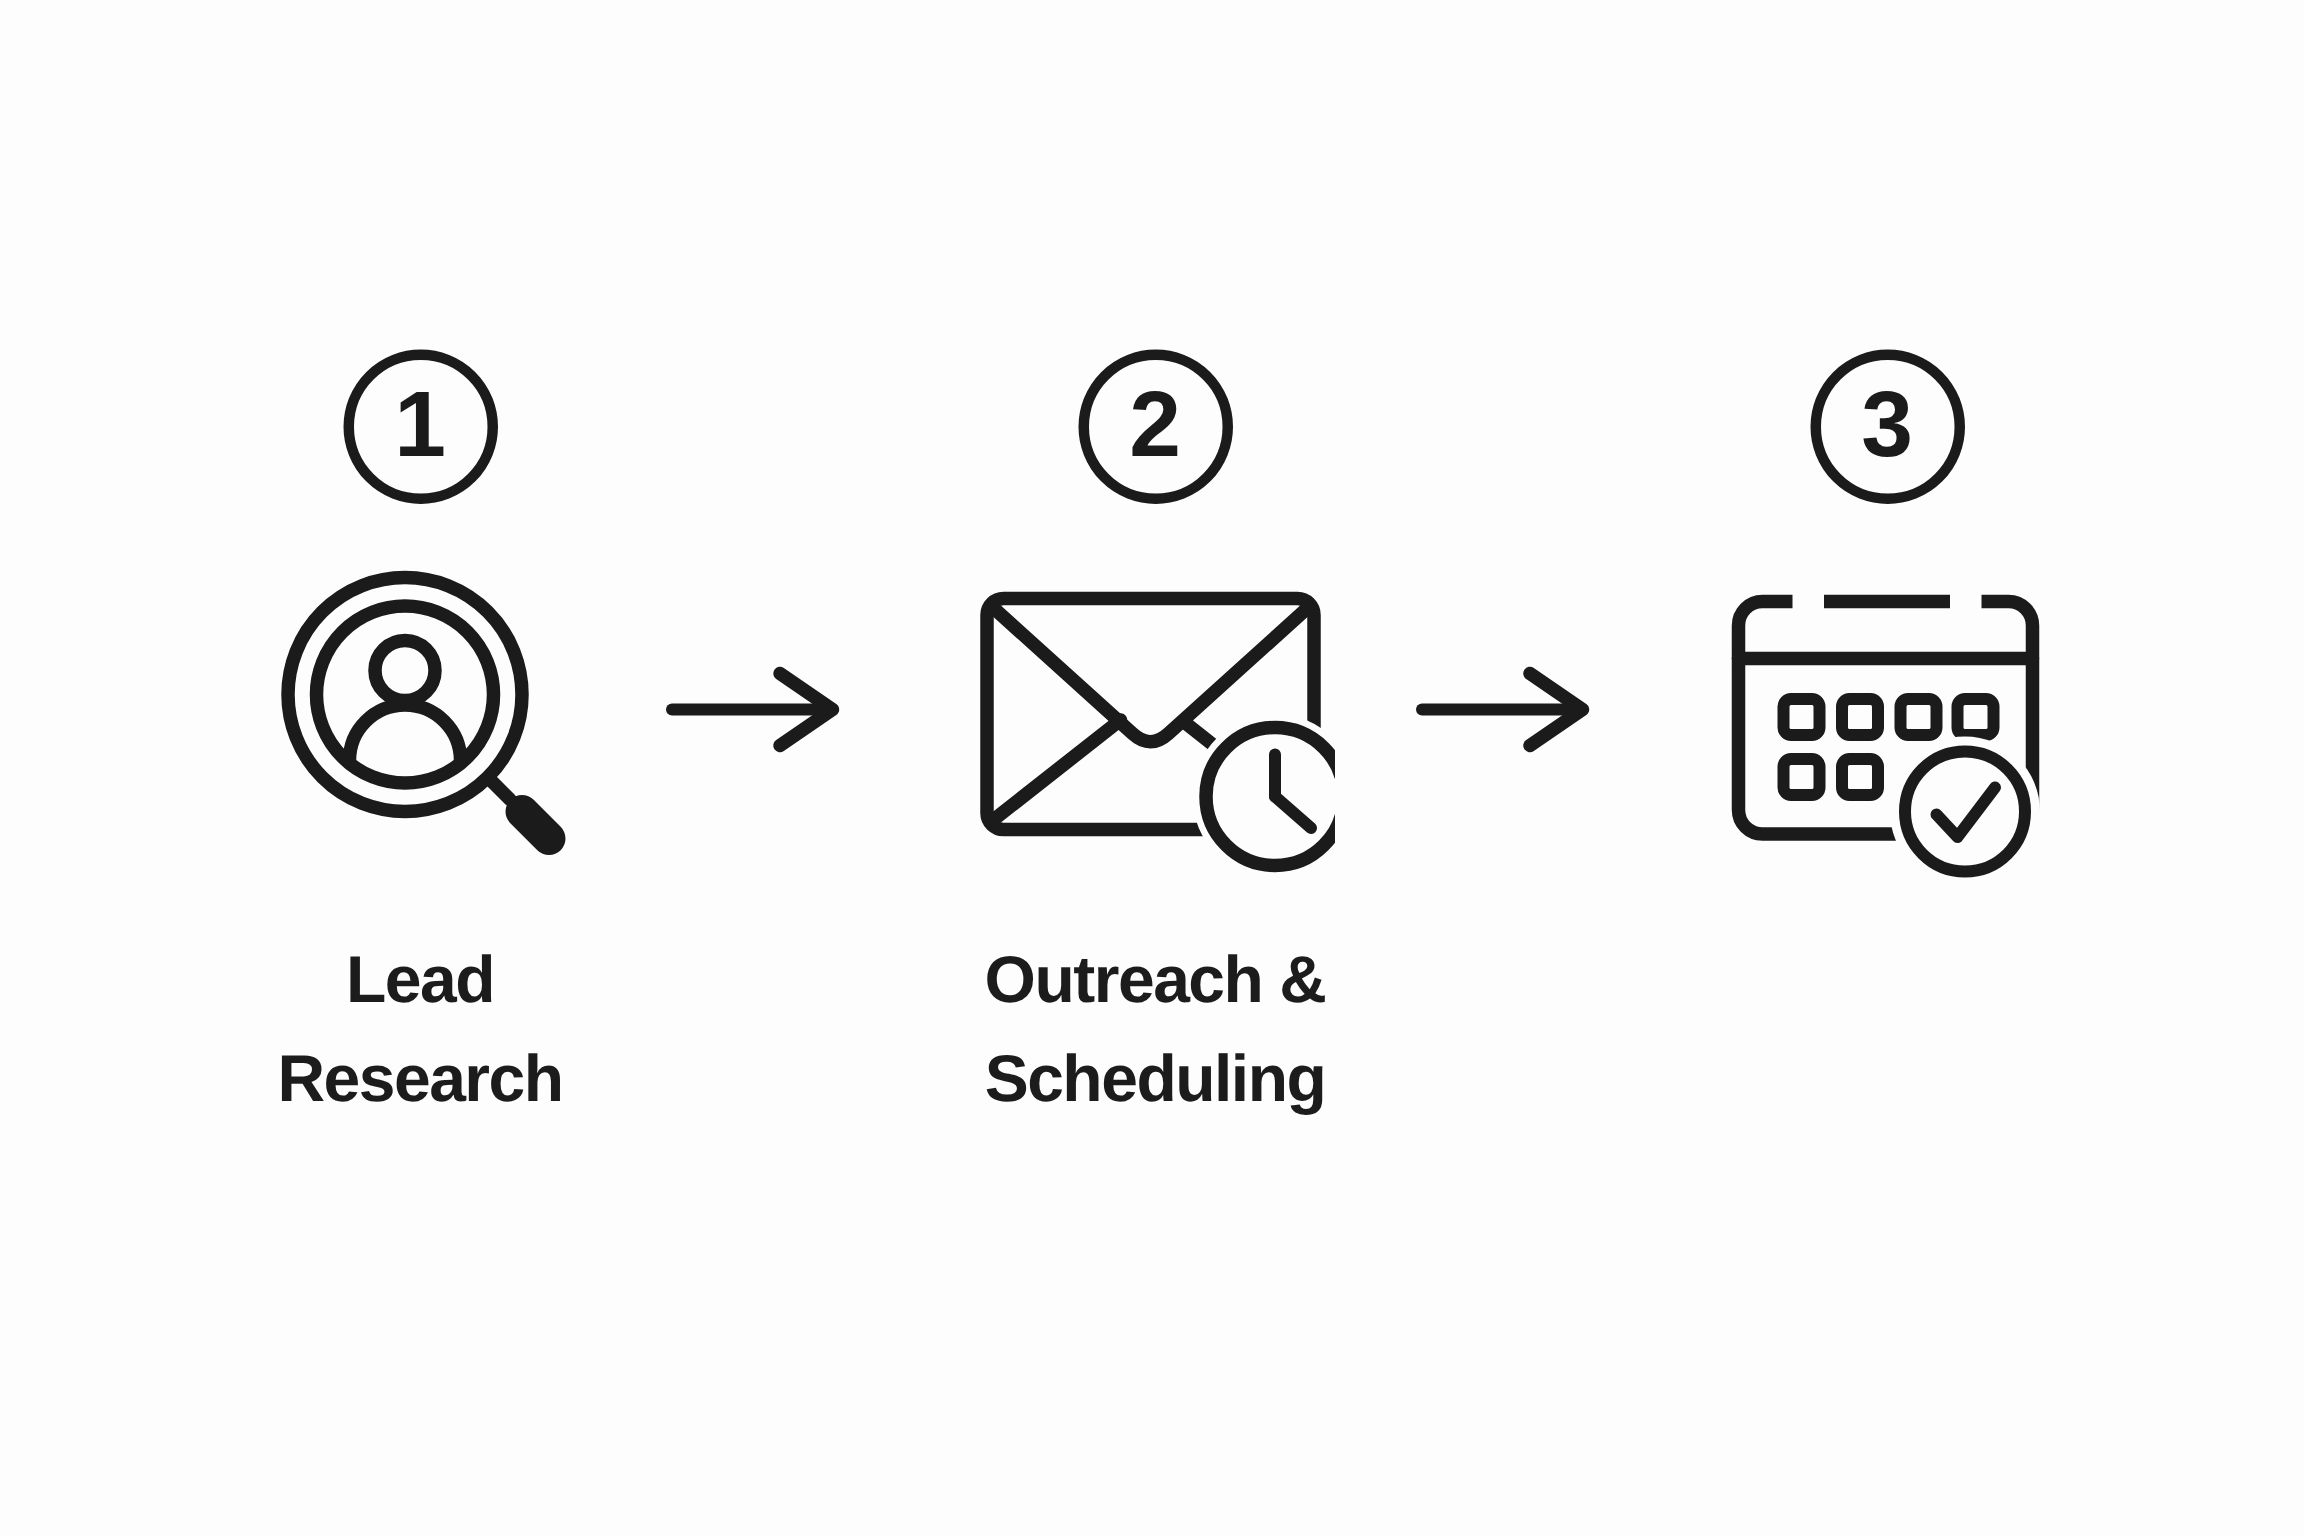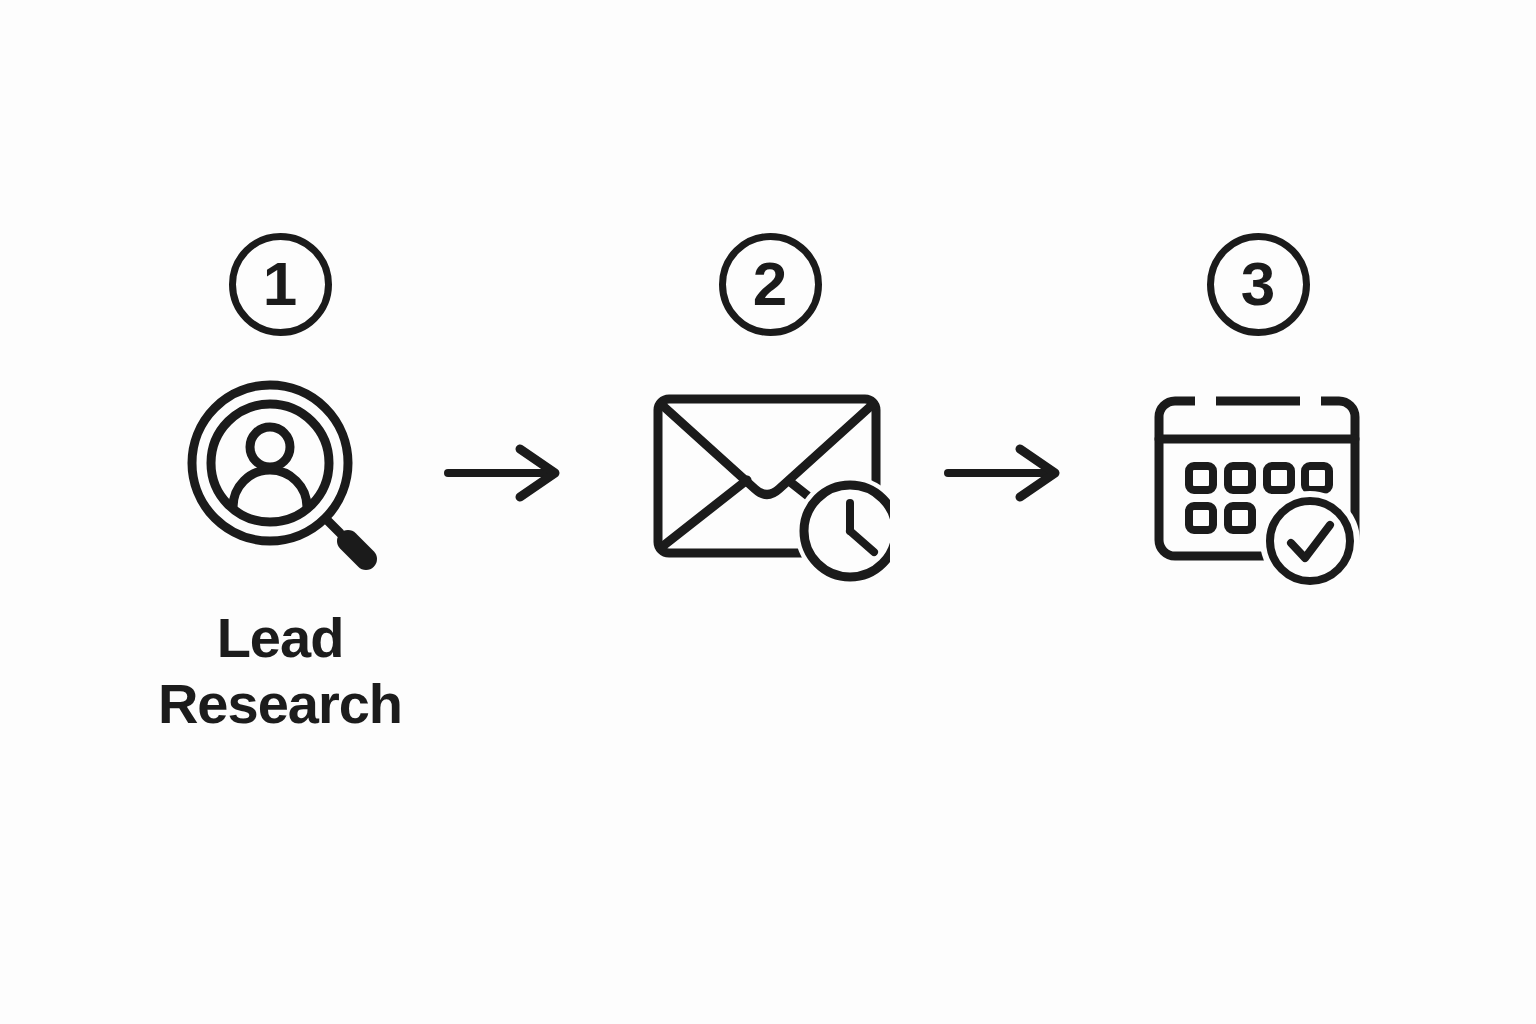--- a/index.html
+++ b/index.html
@@ -42,22 +42,22 @@
     padding-bottom: 2px;
   }
   .icon-slot {
     height: 245px;
     width: 100%;
     display: flex;
     align-items: center;
     justify-content: center;
   }
   .label {
-    margin-top: 24px;
-    font-size: 56px;
+    margin-top: 40px;
+    font-size: 44px;
     font-weight: 700;
     line-height: 66px;
     letter-spacing: -1px;
     text-align: center;
     white-space: pre-line;
     color: #1c1c1c;
   }
   .arrow {
     position: absolute;
     top: 438px;
@@ -123,20 +123,22 @@
 
         <line class="stroke" x1="139" y1="92" x2="158" y2="107" stroke-width="9"></line>
 
         <circle class="halo" cx="200" cy="142" r="55"></circle>
         <circle class="stroke" cx="200" cy="142" r="46" stroke-width="9"></circle>
 
         <line class="stroke" x1="200" y1="114" x2="200" y2="142" stroke-width="8"></line>
         <line class="stroke" x1="200" y1="142" x2="224" y2="163" stroke-width="8"></line>
       </svg>
     </div>
+    <div class="label">Outreach &amp;
+Scheduling</div>
   </div>
 
   <svg class="arrow arrow-2" viewBox="0 0 130 70">
     <line class="stroke" x1="10" y1="35" x2="112" y2="35" stroke-width="8"></line>
     <polyline class="stroke" points="82,11 117,35 82,59" stroke-width="9"></polyline>
   </svg>
 
   <div class="step step-3">
     <div class="badge">
       <span>3</span>

